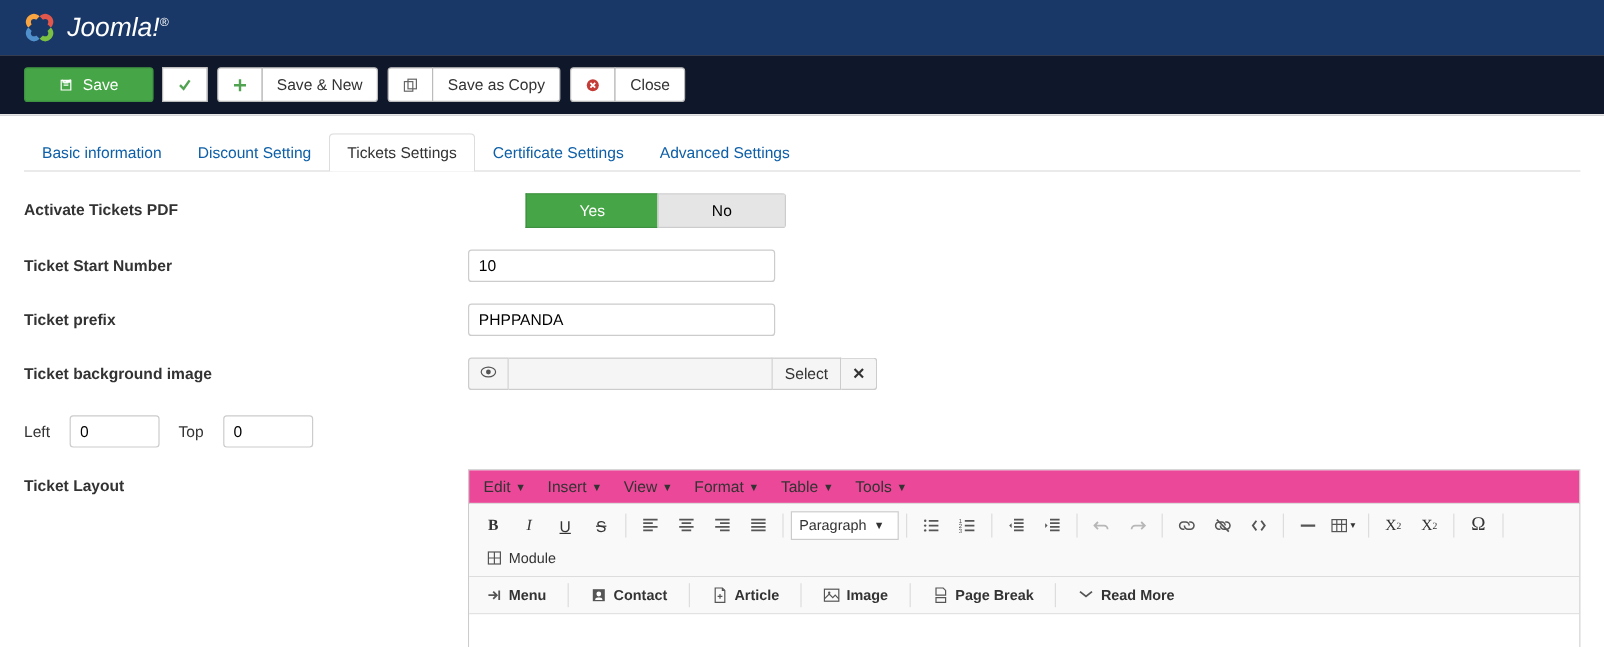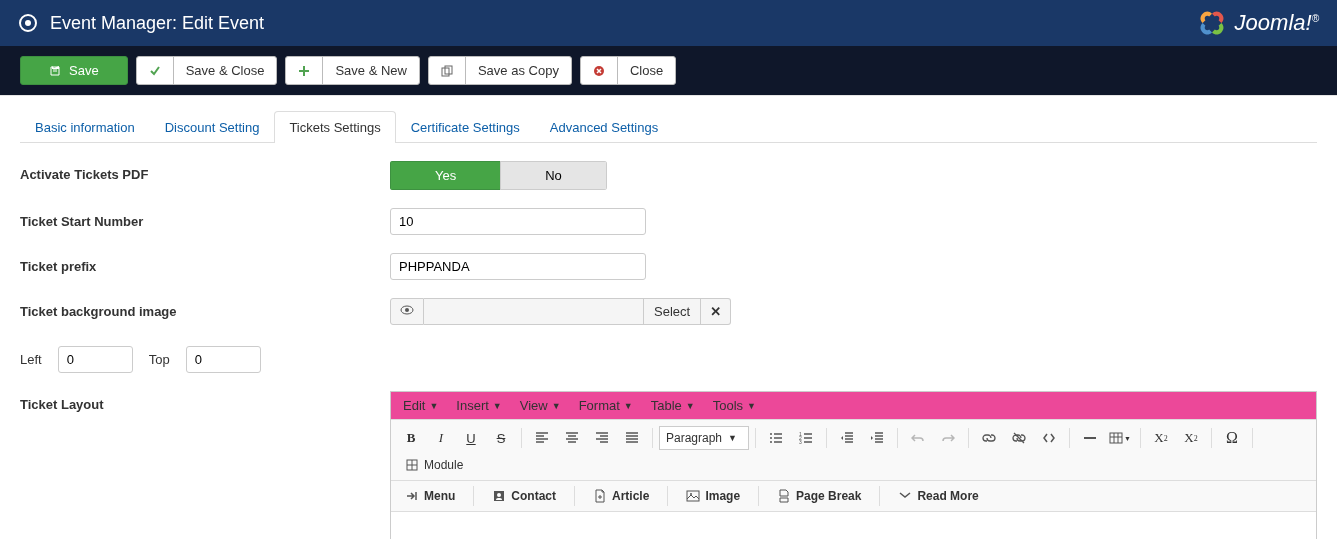--- a/index.html
+++ b/index.html
@@ -25,21 +25,21 @@
 .tabs { display: flex; border-bottom: 1px solid #ddd; margin-bottom: 18px; }
 .tab { padding: 8px 14px; color: #0d5fa8; cursor: pointer; border: 1px solid transparent; border-bottom: none; margin-bottom: -1px; }
 .tab.active { color: #333; background: #fff; border-color: #ddd; border-radius: 4px 4px 0 0; }
 
 .form-row { display: flex; margin-bottom: 18px; align-items: flex-start; }
 .form-label { width: 370px; font-weight: bold; padding-top: 6px; }
 .form-field { flex: 1; }
 
 .toggle-group { display: inline-flex; border-radius: 3px; overflow: hidden; }
 .toggle-btn { padding: 6px 44px; background: #e5e5e5; border: 1px solid #ccc; cursor: pointer; font-size: 13px; }
-.toggle-btn.active-yes { background: #46a546; color: #fff; border-color: #3d9140; }
+.toggle-btn.active-yes { background: #46a546; color: #fff; border-color: #3d9140; margin-left: 48px; }
 .toggle-btn:first-child { border-right: none; }
 
 .text-input { padding: 5px 8px; border: 1px solid #ccc; border-radius: 3px; font-size: 13px; width: 256px; }
 .text-input.small { width: 75px; }
 
 .media-input { display: inline-flex; }
 .media-eye { border: 1px solid #ccc; background: #f5f5f5; padding: 5px 9px; border-radius: 3px 0 0 3px; }
 .media-path { border: 1px solid #ccc; border-left: none; background: #f5f5f5; width: 220px; padding: 5px 8px; }
 .media-select { border: 1px solid #ccc; border-left: none; background: #f5f5f5; padding: 5px 10px; cursor: pointer; }
 .media-clear { border: 1px solid #ccc; border-left: none; background: #f5f5f5; padding: 5px 9px; cursor: pointer; border-radius: 0 3px 3px 0; font-weight: bold; }
@@ -58,29 +58,20 @@
 .tbar-row2 { display: flex; flex-wrap: wrap; align-items: center; padding: 4px 6px; border-bottom: 1px solid #ddd; background: #f9f9f9; gap: 6px; font-weight: bold; }
 .tbar-lbl-btn { display: inline-flex; align-items: center; gap: 5px; padding: 4px 8px; cursor: pointer; font-size: 12px; }
 .editor-area { min-height: 50px; background: #fff; }
 
 svg { display: block; }
 </style>
 </head>
 <body>
 
 <div class="header">
-  <div class="header-left">
-    <span>
-      <svg width="20" height="20" viewBox="0 0 20 20">
-          <circle cx="10" cy="10" r="8" fill="none" stroke="#fff" stroke-width="2"></circle>
-          <circle cx="10" cy="10" r="3" fill="#fff"></circle>
-        </svg>
-    </span>
-    <span class="header-title">Event Manager: Edit Event</span>
-  </div>
   <div class="joomla-logo">
     <svg width="30" height="30" viewBox="0 0 32 32">
       <path fill="#f9a541" d="M6 6c3-3 7-3 10 0l-3 3c-1-1-3-1-4 0s-1 3 0 4l-3 3c-3-3-3-7 0-10z"></path>
       <path fill="#e2574c" d="M26 6c3 3 3 7 0 10l-3-3c1-1 1-3 0-4s-3-1-4 0l-3-3c3-3 7-3 10 0z"></path>
       <path fill="#7ac143" d="M26 26c-3 3-7 3-10 0l3-3c1 1 3 1 4 0s1-3 0-4l3-3c3 3 3 7 0 10z"></path>
       <path fill="#5091cd" d="M6 26c-3-3-3-7 0-10l3 3c-1 1-1 3 0 4s3 1 4 0l3 3c-3 3-7 3-10 0z"></path>
     </svg>
     <span class="joomla-text"><span>Joomla!</span><span class="reg">®</span></span>
   </div>
 </div>
@@ -95,23 +86,20 @@
       </span>
     <span>Save</span>
   </button>
   <div class="btn-group">
     <button class="btn">
         <span>
           <svg width="12" height="12" viewBox="0 0 12 12">
             <path d="M2 6l3 3 5-7" stroke="#51a351" stroke-width="2" fill="none"></path>
           </svg>
         </span>
-      </button>
-    <button class="btn">
-        <span>Save &amp; Close</span>
       </button>
   </div>
   <div class="btn-group">
     <button class="btn">
         <span>
           <svg width="12" height="12" viewBox="0 0 12 12">
             <path d="M6 1v10M1 6h10" stroke="#51a351" stroke-width="2"></path>
           </svg>
         </span>
       </button>

